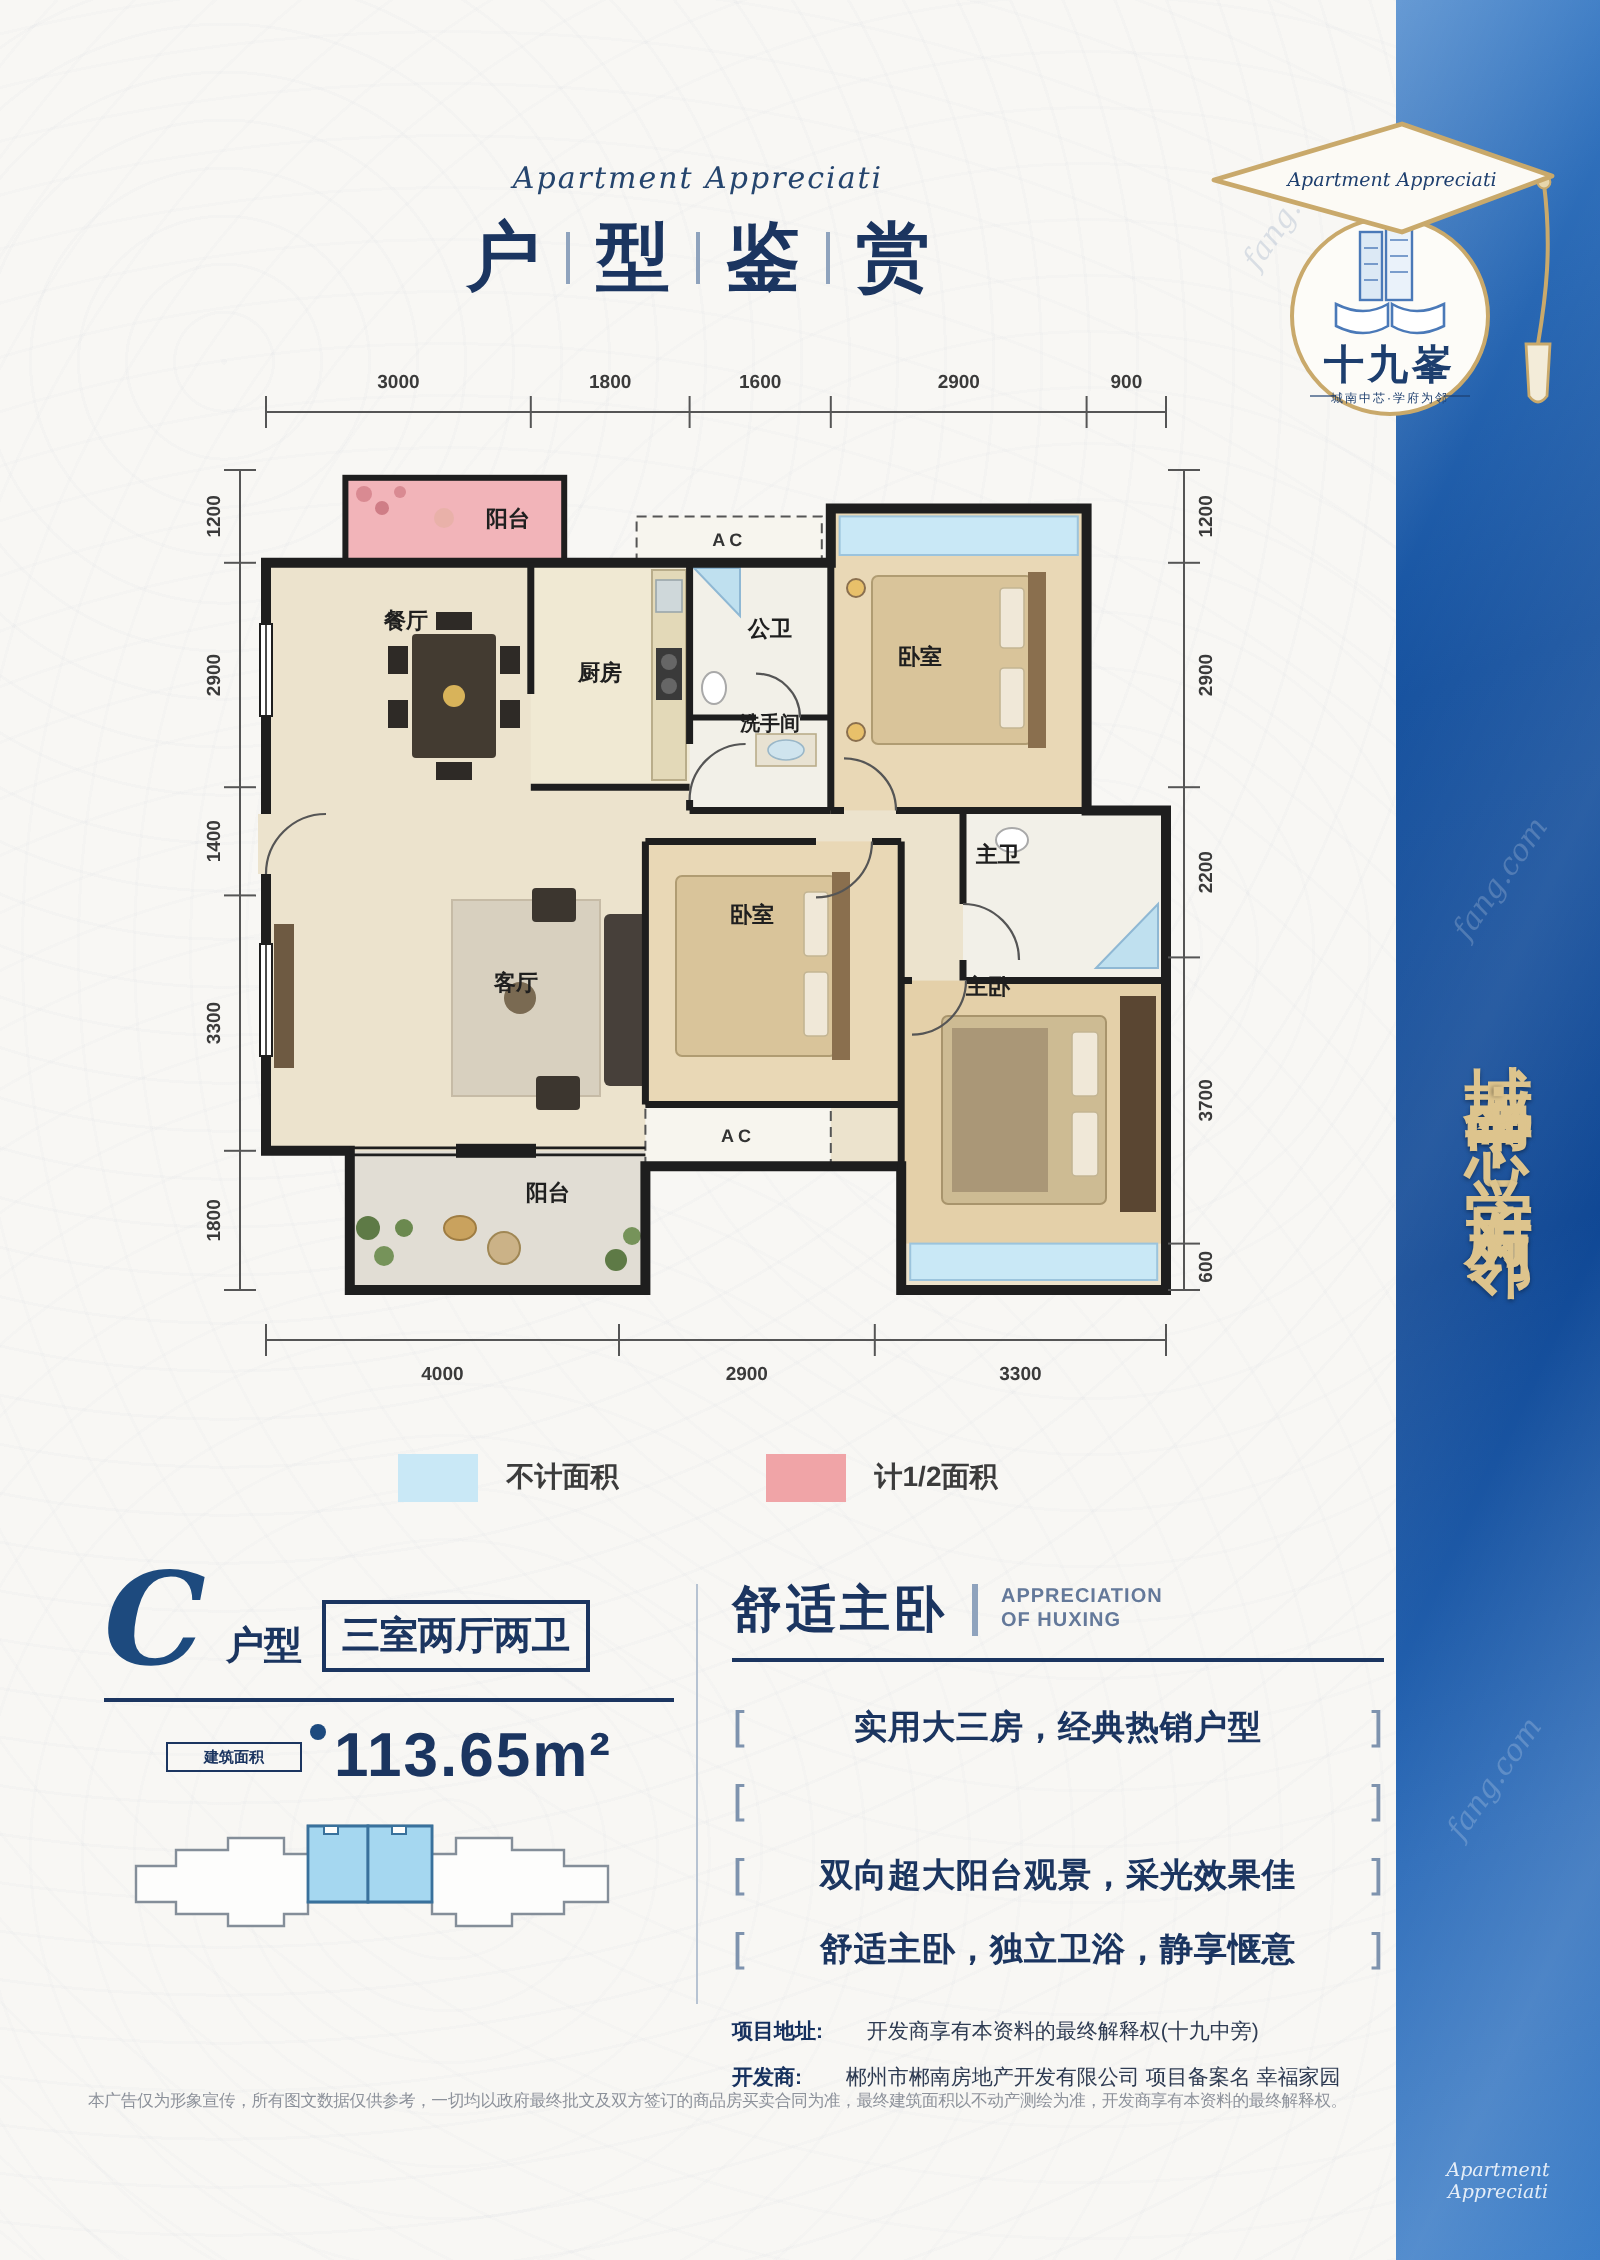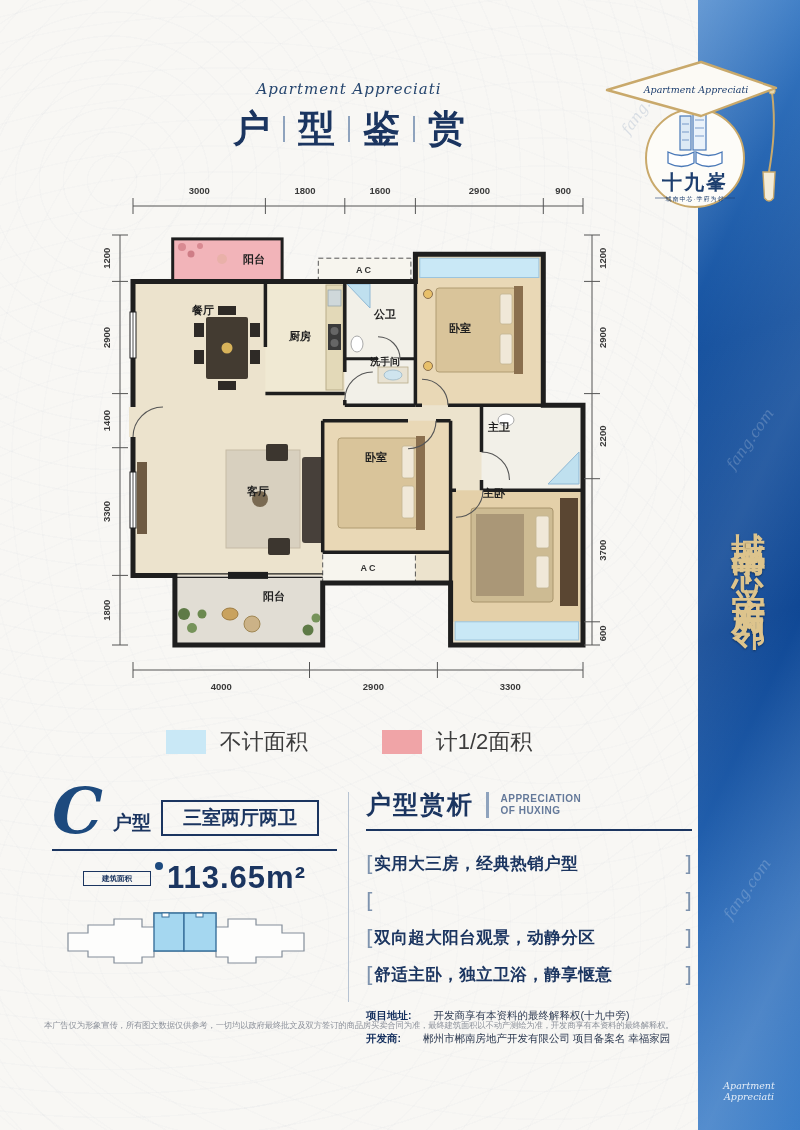--- a/index.html
+++ b/index.html
@@ -44,54 +44,54 @@
   .dim-t{font-size:9.5px;font-weight:bold;fill:#3a3a3a;}
   .dimline{stroke:#555;stroke-width:1;}
   .wall{stroke:#1e1e1e;fill:none;}
   .door{stroke:#555;stroke-width:1.1;fill:none;}
   
   .legend{position:absolute;top:727px;left:0;width:698px;display:flex;justify-content:center;gap:74px;}
   .legend-item{display:flex;align-items:center;gap:14px;}
   .legend-sw{width:40px;height:24px;}
   .sw-blue{background:#c9e8f6;}
   .sw-pink{background:#f0a4a7;}
-  .legend-label{font-size:22px;font-weight:normal;color:#3c3c3c;}
+  .legend-label{font-size:14px;font-weight:bold;color:#3c3c3c;}
   
   .unit{position:absolute;left:52px;top:782px;width:285px;}
   .unit-row{display:flex;align-items:flex-end;gap:10px;}
   .unit-letter{font-family:"DejaVu Serif",serif;font-style:italic;font-size:64px;line-height:58px;
     color:#1d4a7e;font-weight:bold;}
   .unit-type{font-size:19px;font-weight:bold;color:#1b3560;padding-bottom:4px;}
   .unit-badge{border:2px solid #1b3560;color:#1b3560;font-size:19px;font-weight:bold;
-    padding:3px 20px;margin-bottom:4px;white-space:nowrap;}
+    padding:3px 8px;margin-bottom:4px;white-space:nowrap;}
   .unit-hr{height:2px;background:#1b3560;margin-top:9px;}
   .area-row{display:flex;align-items:center;justify-content:center;margin-top:9px;gap:4px;}
   .area-box{border:1px solid #1b3560;color:#1b3560;font-size:7.5px;font-weight:bold;
     width:30px;line-height:9px;text-align:center;padding:2px 18px;}
   .area-dot{width:8px;height:8px;border-radius:50%;background:#1d4a7e;align-self:flex-start;margin-top:2px;}
   .area-val{font-size:31px;font-weight:bold;color:#1b3560;letter-spacing:1px;}
   .keyplan{position:absolute;left:58px;top:893px;}
   
   .vdivider{position:absolute;left:348px;top:792px;width:1px;height:210px;background:#b7c3d2;}
   
   .analysis{position:absolute;left:366px;top:788px;width:326px;}
   .an-head{display:flex;align-items:center;gap:12px;}
   .an-title{font-size:25px;font-weight:bold;color:#1b3560;letter-spacing:2px;}
   .an-bar{width:2.5px;height:26px;background:#8fa3bd;}
   .an-sub{font-size:10px;line-height:12px;color:#64799a;letter-spacing:.5px;font-weight:bold;}
   .an-hr{height:2px;background:#1b3560;margin-top:8px;}
   .points{margin-top:14px;}
   .point{display:flex;justify-content:space-between;align-items:center;height:37px;}
   .brk{font-size:21px;color:#7e93ae;font-weight:normal;font-family:"DejaVu Sans",sans-serif;}
-  .point-text{font-size:16.5px;font-weight:bold;color:#1b3560;letter-spacing:.5px;flex:1;white-space:nowrap;}
+  .point-text{font-size:16.5px;font-weight:bold;color:#1b3560;letter-spacing:.5px;flex:1;text-align:center;white-space:nowrap;}
   .project{margin-top:16px;font-size:10.5px;color:#2e3b52;}
   .project .row{margin-bottom:9px;white-space:nowrap;}
   .project b{color:#16315f;margin-right:19px;}
   
-  .disclaimer{position:absolute;left:44px;top:1020px;width:648px;font-size:8.4px;color:#8d929b;
+  .disclaimer{position:absolute;left:44px;top:1045px;width:648px;font-size:8.4px;color:#8d929b;
     white-space:nowrap;letter-spacing:-.2px;}
 </style>
 </head>
 <body>
 
 <div class="page">
 
   <div class="banner">
     <div class="banner-slogan">城南中芯·学府为邻</div>
     <div class="banner-footer">Apartment Appreciati</div>
@@ -379,41 +379,41 @@
       <path d="M126,20 H158 V58 H126 Z" fill="#a5d7f0" stroke="#39719c" stroke-width="1.4"></path>
       <rect x="104" y="20" width="7" height="4" fill="#fdfdfc" stroke="#39719c" stroke-width="1"></rect>
       <rect x="138" y="20" width="7" height="4" fill="#fdfdfc" stroke="#39719c" stroke-width="1"></rect>
     </g>
   </svg>
 
   <div class="vdivider"></div>
 
   <div class="analysis">
     <div class="an-head">
-      <span class="an-title">户型赏析</span>
+      <span class="an-title">舒适主卧</span>
       <span class="an-bar"></span>
       <span class="an-sub">
         <span>APPRECIATION</span><br>
         <span>OF HUXING</span>
       </span>
     </div>
     <div class="an-hr"></div>
     <div class="points">
       <div class="point">
         <span class="brk">[</span>
         <span class="point-text">实用大三房，经典热销户型</span>
         <span class="brk">]</span>
       </div>
       <div class="point">
         <span class="brk">[</span>
         <span class="brk">]</span>
       </div>
       <div class="point">
         <span class="brk">[</span>
-        <span class="point-text">双向超大阳台观景，动静分区</span>
+        <span class="point-text">双向超大阳台观景，采光效果佳</span>
         <span class="brk">]</span>
       </div>
       <div class="point">
         <span class="brk">[</span>
         <span class="point-text">舒适主卧，独立卫浴，静享惬意</span>
         <span class="brk">]</span>
       </div>
     </div>
     <div class="project">
       <div class="row">

